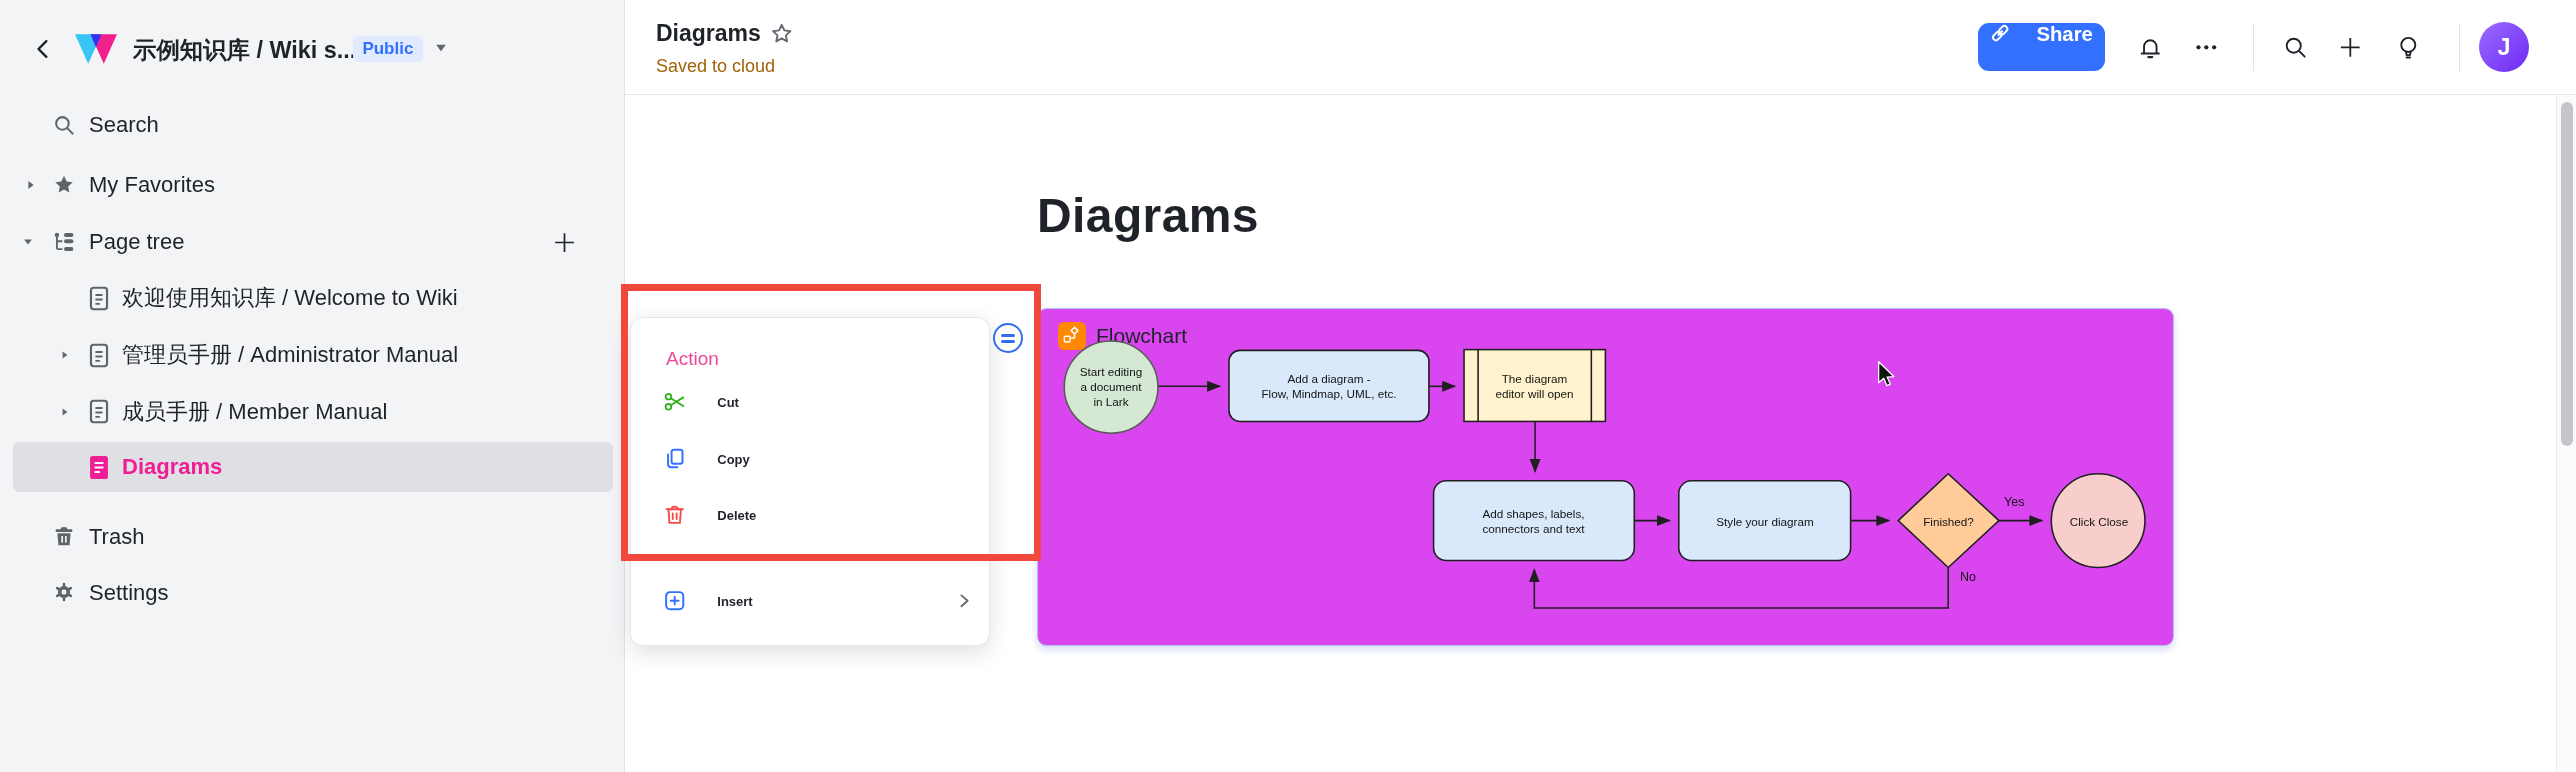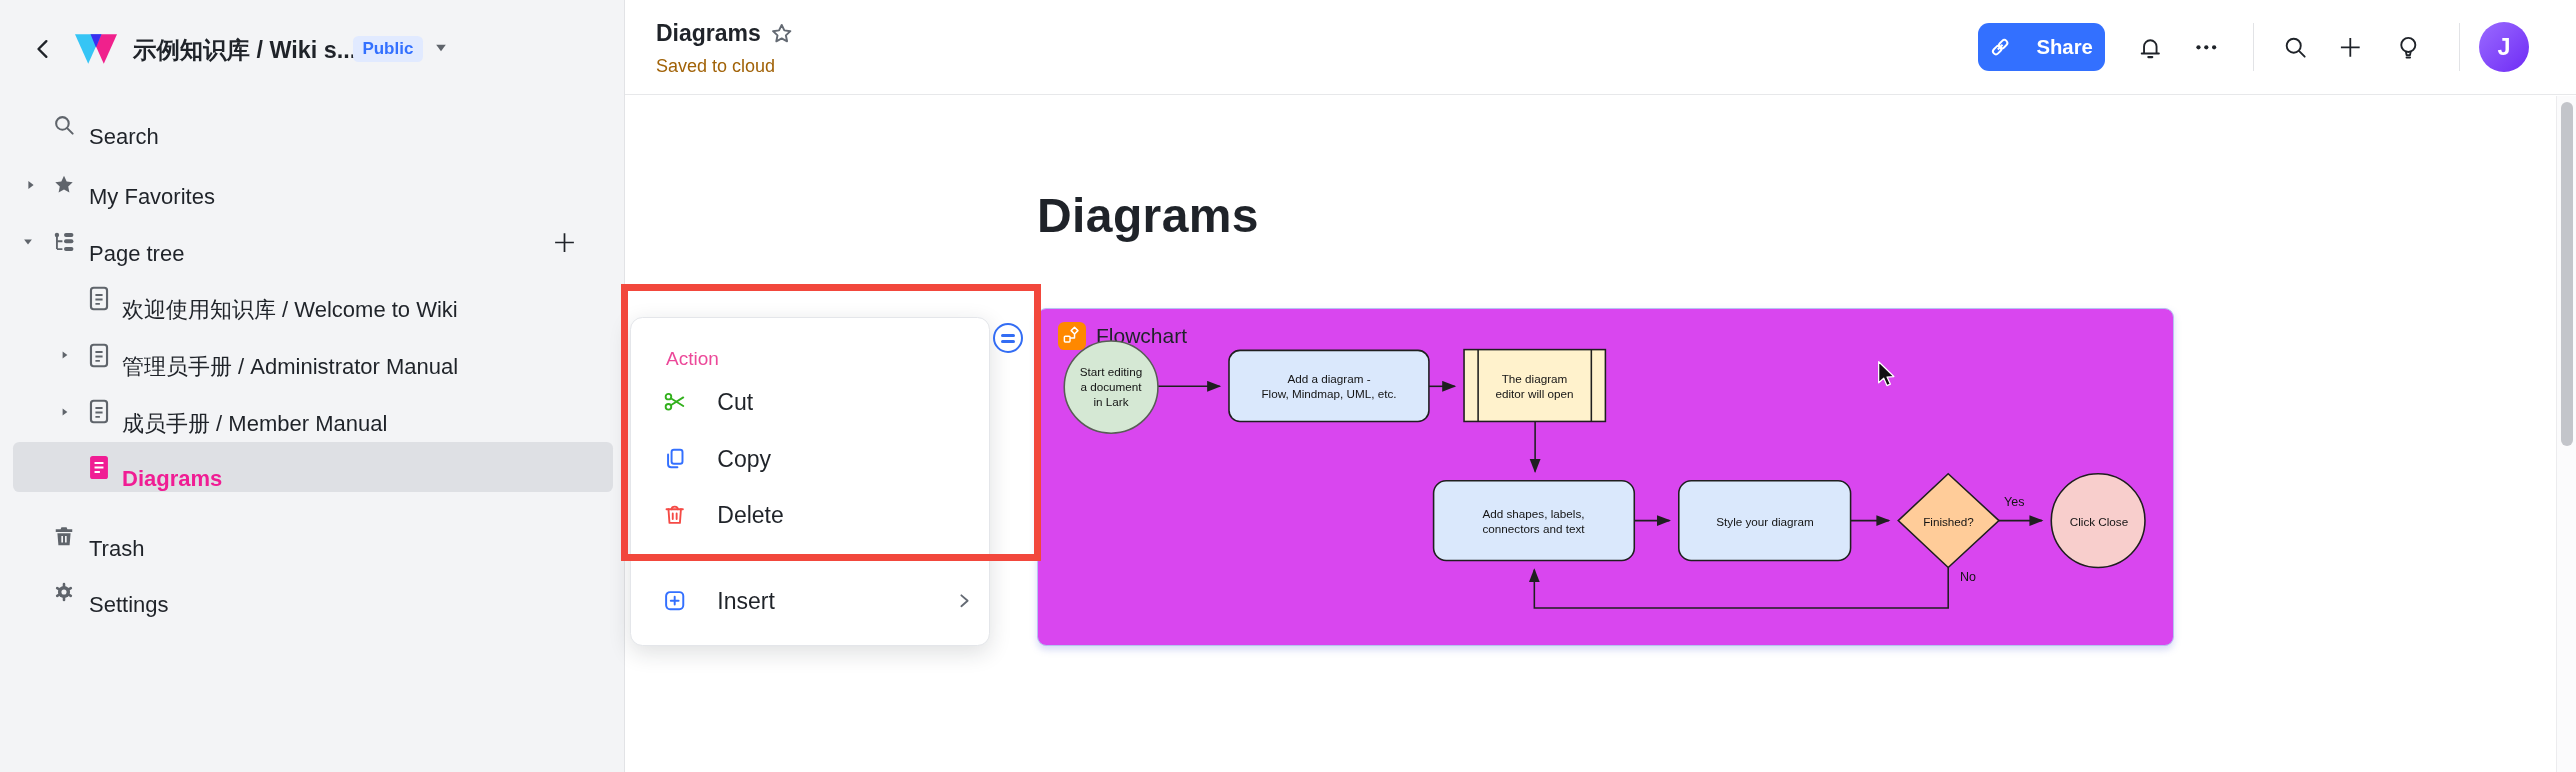--- a/index.html
+++ b/index.html
@@ -1,34 +1,34 @@
 <!DOCTYPE html>
 <html style="font-size:12.5px"><head>
 <meta charset="utf-8">
 <style>
   html,body{margin:0;padding:0;}
   body{width:2576px;height:772px;position:relative;overflow:hidden;background:#fff;
        font-family:"Liberation Sans",sans-serif;color:#1f2329;}
   .abs{position:absolute;}
   
   .sidebar{left:0;top:0;width:625px;height:772px;background:#f3f4f6;border-right:0.8px solid #e2e3e6;box-sizing:border-box;}
-  .side-label{font-size:22px;line-height:26.6px;color:#1f2329;white-space:nowrap;margin-top:12px;}
+  .side-label{font-size:22px;line-height:26.6px;color:#1f2329;white-space:nowrap;}
   .side-title{font-size:23.4px;font-weight:700;white-space:nowrap;}
   .badge{background:#e1eaff;color:#3370ff;font-size:17px;font-weight:700;border-radius:5.5px;
          height:26px;line-height:26.6px;padding:0 9.4px;}
   .tri-right{width:0;height:0;border-top:6.3px solid transparent;border-bottom:6.3px solid transparent;border-left:8.6px solid #5f646b;}
   .tri-down{width:0;height:0;border-left:6.3px solid transparent;border-right:6.3px solid transparent;border-top:8.6px solid #5f646b;}
   .sel-bg{left:12.5px;top:442px;width:600px;height:50px;border-radius:6.3px;background:#dee0e4;}
   .sel-label{color:#f01d94;font-weight:700;}
   
   .topbar{left:625px;top:0;width:1951px;height:95px;background:#fff;border-bottom:0.8px solid #e7e8ea;box-sizing:border-box;}
   .doc-title{font-size:23px;font-weight:600;}
   .doc-status{font-size:18px;color:#a16207;}
   .share-btn{left:1353px;top:23.4px;width:127px;height:48px;border-radius:11px;background:#3370ff;color:#fff;
-             display:flex;align-items:center;justify-content:center;gap:26px;font-size:20.3px;font-weight:600;cursor:pointer;}
+             display:flex;align-items:flex-start;justify-content:center;gap:26px;font-size:20.3px;font-weight:600;cursor:pointer;}
   .vdiv{width:0.8px;height:48px;background:#e2e3e6;top:23.4px;}
   .avatar{left:1854px;top:22px;width:50px;height:50px;border-radius:50%;
           background:linear-gradient(135deg,#9a6bff,#6f2bf5);color:#fff;font-size:23.4px;font-weight:600;
           display:flex;align-items:center;justify-content:center;}
   
   .page-title{left:1037px;top:188px;font-size:48px;font-weight:600;letter-spacing:0.4px;}
   .flow-card{left:1037px;top:308px;width:1137px;height:338px;background:#d946ef;border:1.6px solid #b6c2f1;
              border-radius:9.4px;box-sizing:border-box;box-shadow:0 3.1px 7.8px rgba(110,130,220,.28);}
   .flow-label-icon{left:19.5px;top:12.5px;width:28px;height:28px;border-radius:6.3px;background:#ff8800;
                    display:flex;align-items:center;justify-content:center;}
@@ -37,21 +37,21 @@
   .fl-tag{font-size:12.5px;color:#141414;}
   
   .sb-track{left:2556px;top:96px;width:19.5px;height:676px;background:#fbfbfc;border-left:0.8px solid #ececee;box-sizing:border-box;}
   .sb-thumb{left:2561px;top:102px;width:11.7px;height:344px;border-radius:6.3px;background:#c3c5ca;}
   
   .menu{left:630px;top:317px;width:360px;height:329px;background:#fff;border:0.8px solid #e4e6ea;border-radius:12.5px;
         box-shadow:0 6.3px 22px rgba(31,35,41,.14);box-sizing:border-box;z-index:20;}
   .menu-section{left:35px;top:30px;font-size:19px;color:#ec4899;}
   .menu-row{left:9.4px;width:341px;height:50px;display:flex;align-items:center;cursor:pointer;border-radius:6.3px;}
   .menu-row .mi{margin-left:23px;width:23.4px;height:23.4px;flex:none;}
-  .menu-row .ml{margin-left:30.5px;font-size:23px;font-weight:400;color:#1f2329;}
+  .menu-row .ml{margin-left:30.5px;font-size:13px;font-weight:700;color:#1f2329;}
   .menu-div{left:12.5px;top:239px;width:335px;height:0.8px;background:#eef0f2;}
   
   .handle{left:993px;top:323px;width:30px;height:30px;border-radius:50%;background:#fff;border:2.3px solid #336df4;
           box-sizing:border-box;z-index:30;}
   .handle i{position:absolute;left:5.5px;width:14px;height:3.1px;border-radius:1.6px;background:#336df4;}
   .red-rect{left:621px;top:284px;width:420px;height:277px;border:7.8px solid #f2473c;box-sizing:border-box;z-index:40;}
   .cursor{left:1877px;top:361px;z-index:50;}
 </style>
 </head>
 <body>

